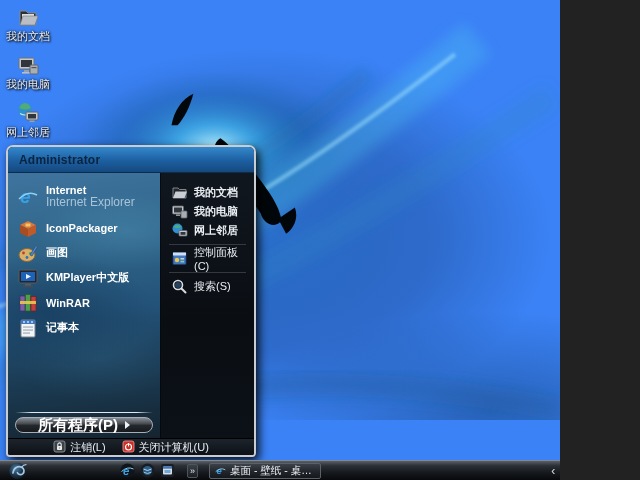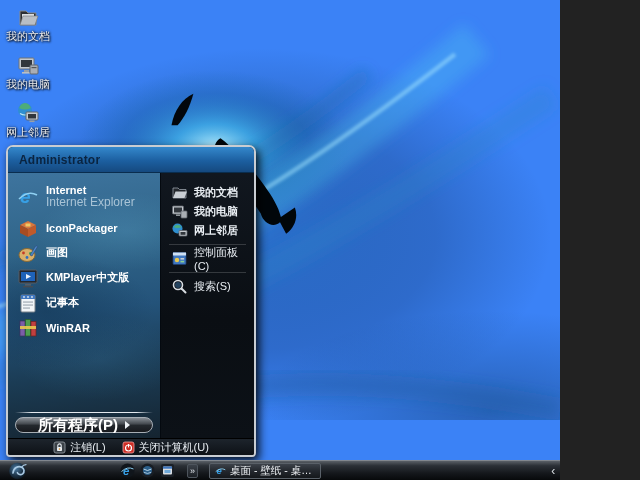--- a/index.html
+++ b/index.html
@@ -78,21 +78,21 @@
   .sm-ritem.bold { font-weight:bold; }
   .sm-ritem .ico { width:17px; height:17px; flex:none; }
   .sm-rsep { height:1px; flex:none; margin:4px 8px; background:rgba(255,255,255,.17); }
   .submenu-arrow { margin-left:auto; width:0; height:0;
     border-left:4px solid #dfe5ea; border-top:4px solid transparent; border-bottom:4px solid transparent; }
   .sm-footer {
     height:17px; flex:none; display:flex; align-items:center; justify-content:center; gap:16px;
     background:linear-gradient(#1d242c,#0d1116); border-top:1px solid #000;
     font-size:11px; color:#e8edf2;
   }
-  .footer-btn { display:flex; align-items:center; gap:4px; cursor:pointer; }
+  .footer-btn { display:flex; align-items:flex-start; gap:4px; cursor:pointer; }
   .footer-btn svg { display:block; }
   
   .taskbar {
     position:absolute; left:0; bottom:0; width:640px; height:20px; z-index:10;
     background:linear-gradient(#5a6067,#2b3036 25%,#14171b 65%,#07090b);
     border-top:1px solid #81878e; display:flex; align-items:center;
   }
   .start-orb { width:34px; height:19px; flex:none; display:flex; align-items:center;
     justify-content:center; cursor:pointer; }
   .quick-launch { display:flex; align-items:center; gap:5px; margin-left:86px; }
@@ -236,40 +236,40 @@
             <rect x="4" y="5" width="14" height="9" fill="#1e62b8"></rect>
             <path d="M9 7 L14 9.5 L9 12 Z" fill="#eaf2fa"></path>
             <rect x="8" y="17" width="6" height="1.6" fill="#565c64"></rect>
             <rect x="6" y="19" width="10" height="1.4" fill="#454b53"></rect>
           </svg>
           <span>KMPlayer中文版</span>
         </div>
 
         <div class="sm-item">
           <svg class="ico" viewBox="0 0 22 22">
+            <rect x="3" y="4" width="5" height="15" fill="#7b5ea7" stroke="#3f2f5e" stroke-width=".7"></rect>
+            <rect x="8.5" y="2.5" width="5" height="16.5" fill="#4f9e4f" stroke="#2a5c2a" stroke-width=".7"></rect>
+            <rect x="14" y="4.5" width="5" height="14.5" fill="#c04040" stroke="#6e2020" stroke-width=".7"></rect>
+            <rect x="3" y="9" width="16" height="3" fill="#e8c84f" opacity=".9"></rect>
+          </svg>
+          <span>WinRAR</span>
+        </div>
+
+        <div class="sm-item">
+          <svg class="ico" viewBox="0 0 22 22">
             <rect x="4" y="3" width="14" height="17" rx="1" fill="#f2f5f8" stroke="#7a828a" stroke-width="1"></rect>
             <rect x="4" y="3" width="14" height="4" fill="#3f77c0"></rect>
             <circle cx="7" cy="5" r=".9" fill="#dce6f2"></circle>
               <circle cx="11" cy="5" r=".9" fill="#dce6f2"></circle>
               <circle cx="15" cy="5" r=".9" fill="#dce6f2"></circle>
             <rect x="6" y="9.5" width="10" height="1.1" fill="#9aa4ae"></rect>
             <rect x="6" y="12.5" width="10" height="1.1" fill="#9aa4ae"></rect>
             <rect x="6" y="15.5" width="7" height="1.1" fill="#9aa4ae"></rect>
           </svg>
           <span>记事本</span>
-        </div>
-
-        <div class="sm-item">
-          <svg class="ico" viewBox="0 0 22 22">
-            <rect x="3" y="4" width="5" height="15" fill="#7b5ea7" stroke="#3f2f5e" stroke-width=".7"></rect>
-            <rect x="8.5" y="2.5" width="5" height="16.5" fill="#4f9e4f" stroke="#2a5c2a" stroke-width=".7"></rect>
-            <rect x="14" y="4.5" width="5" height="14.5" fill="#c04040" stroke="#6e2020" stroke-width=".7"></rect>
-            <rect x="3" y="9" width="16" height="3" fill="#e8c84f" opacity=".9"></rect>
-          </svg>
-          <span>WinRAR</span>
         </div>
 
         <div class="sm-left-spacer"></div>
         <div class="sm-allprog-sep"></div>
         <div class="sm-allprog">
           <span>所有程序(P)</span>
           <span class="ap-arrow"></span>
         </div>
       </div>
 

